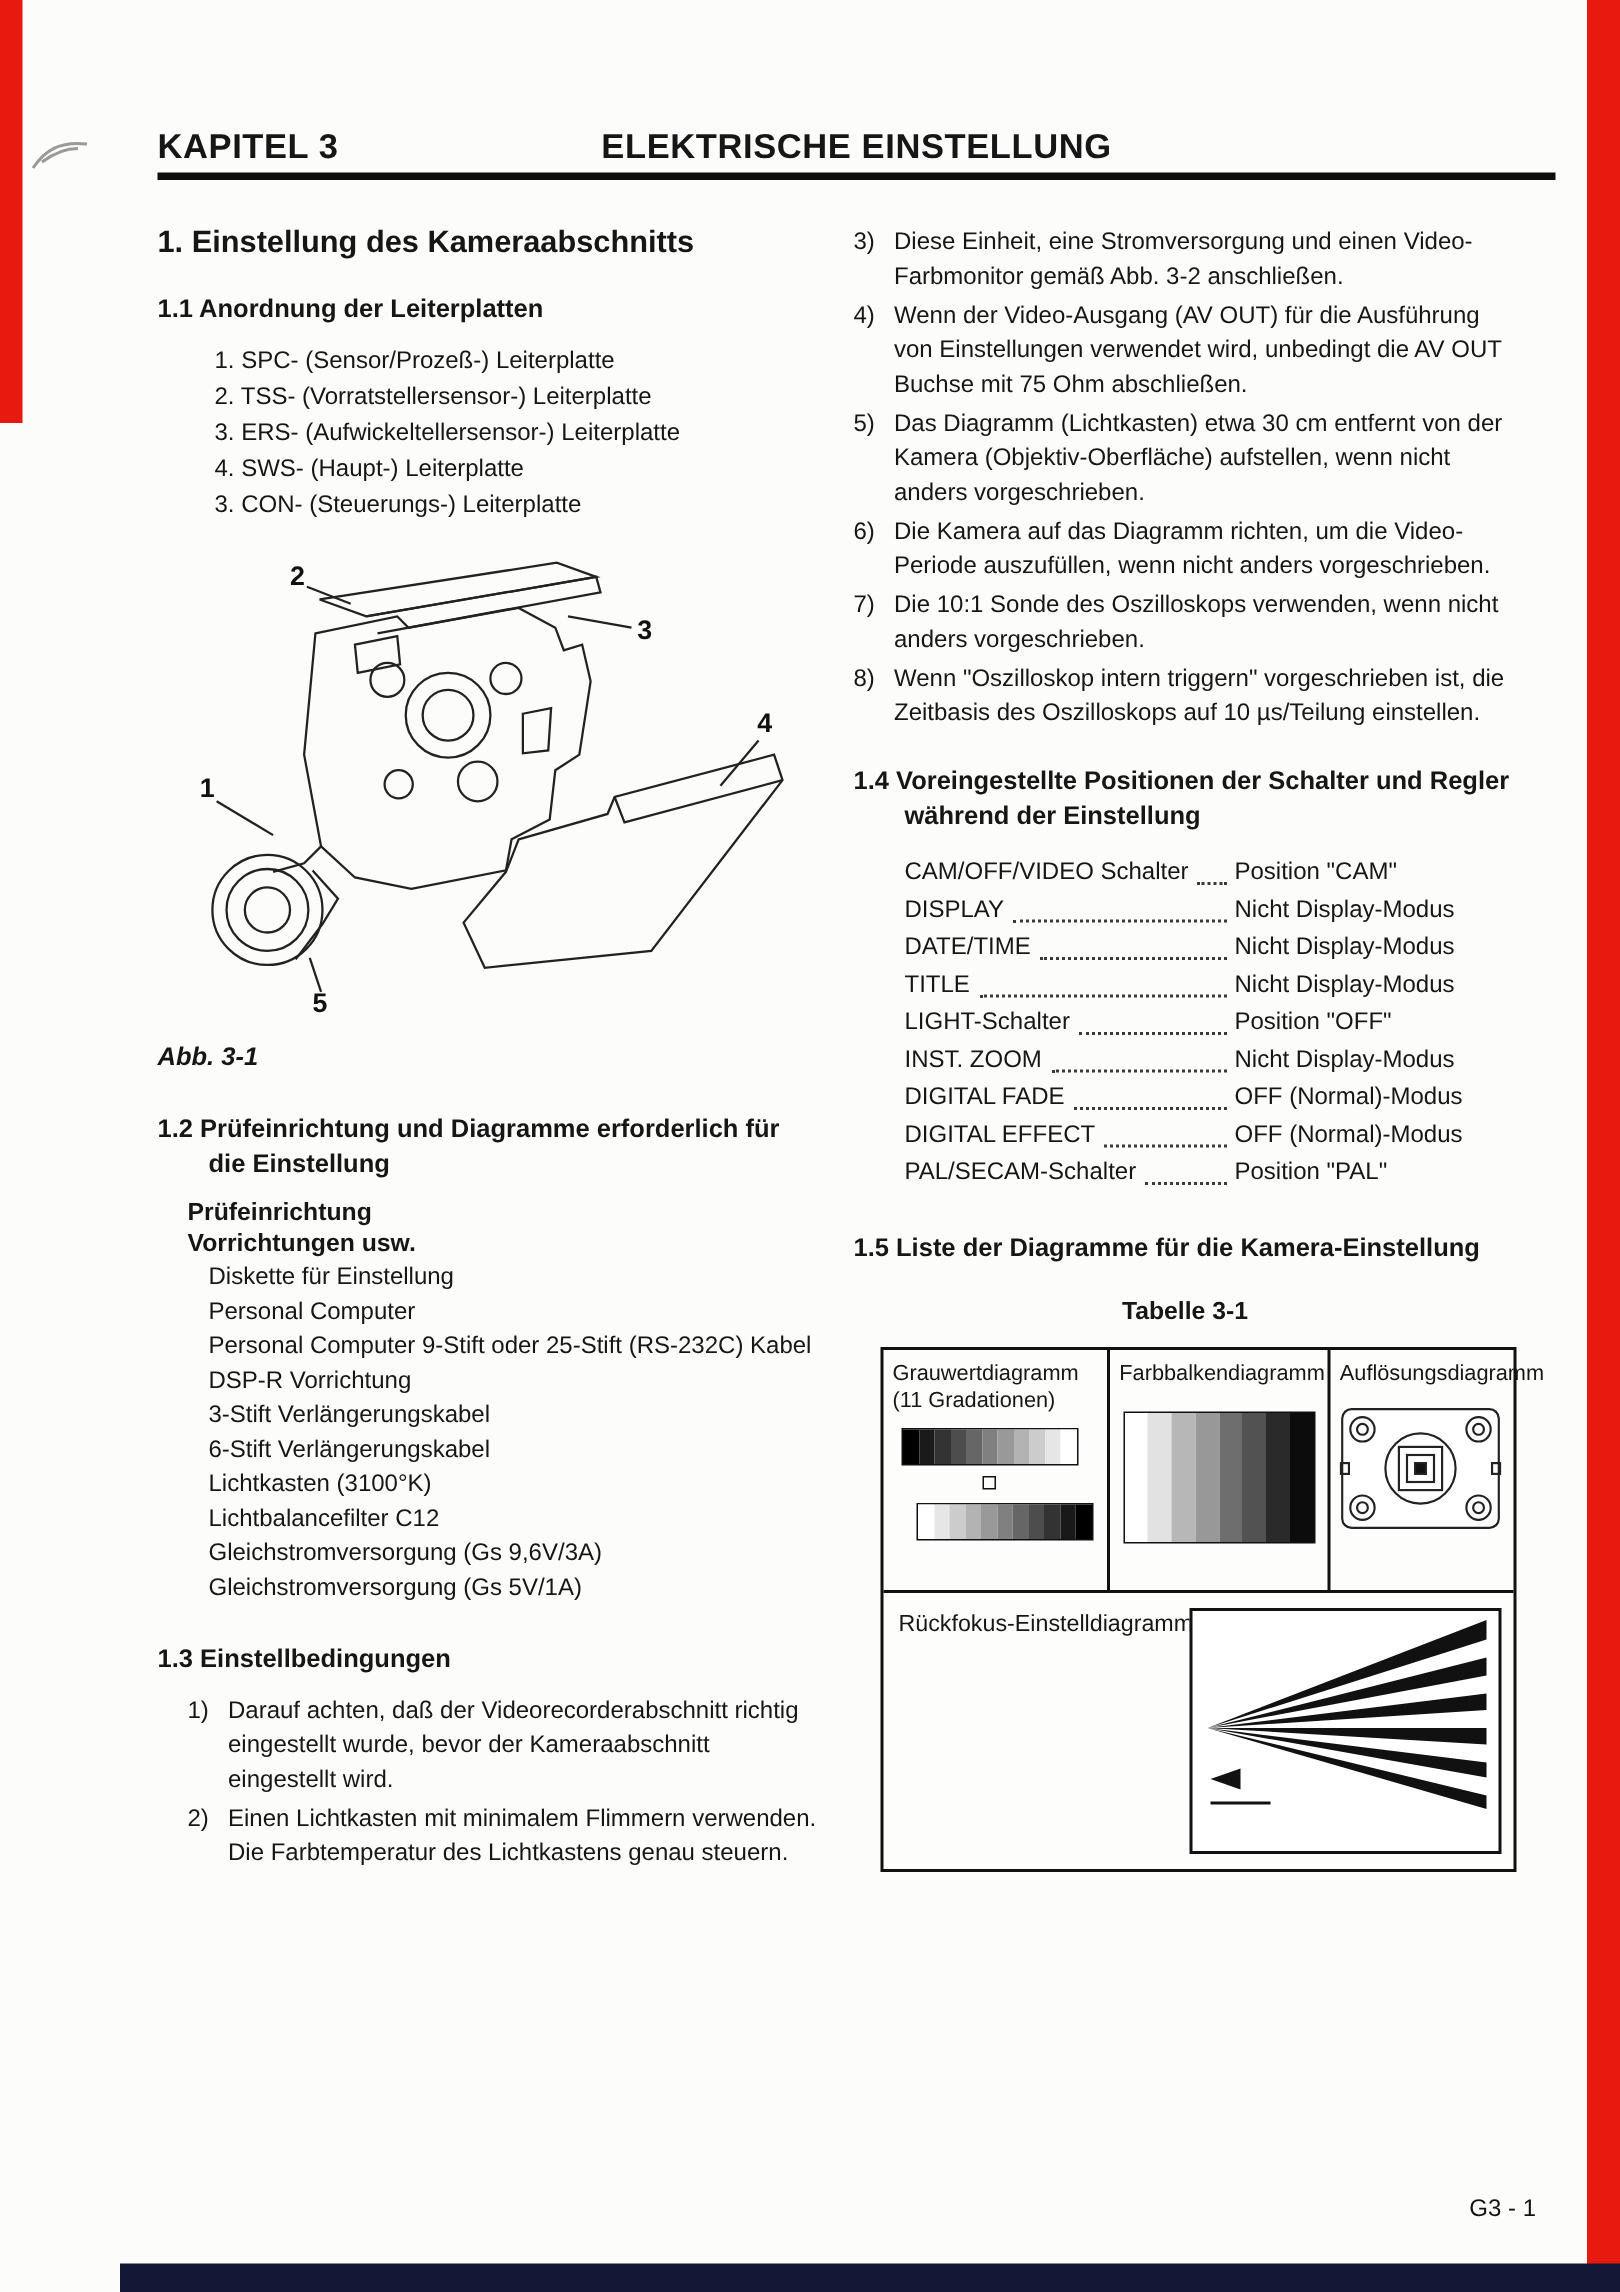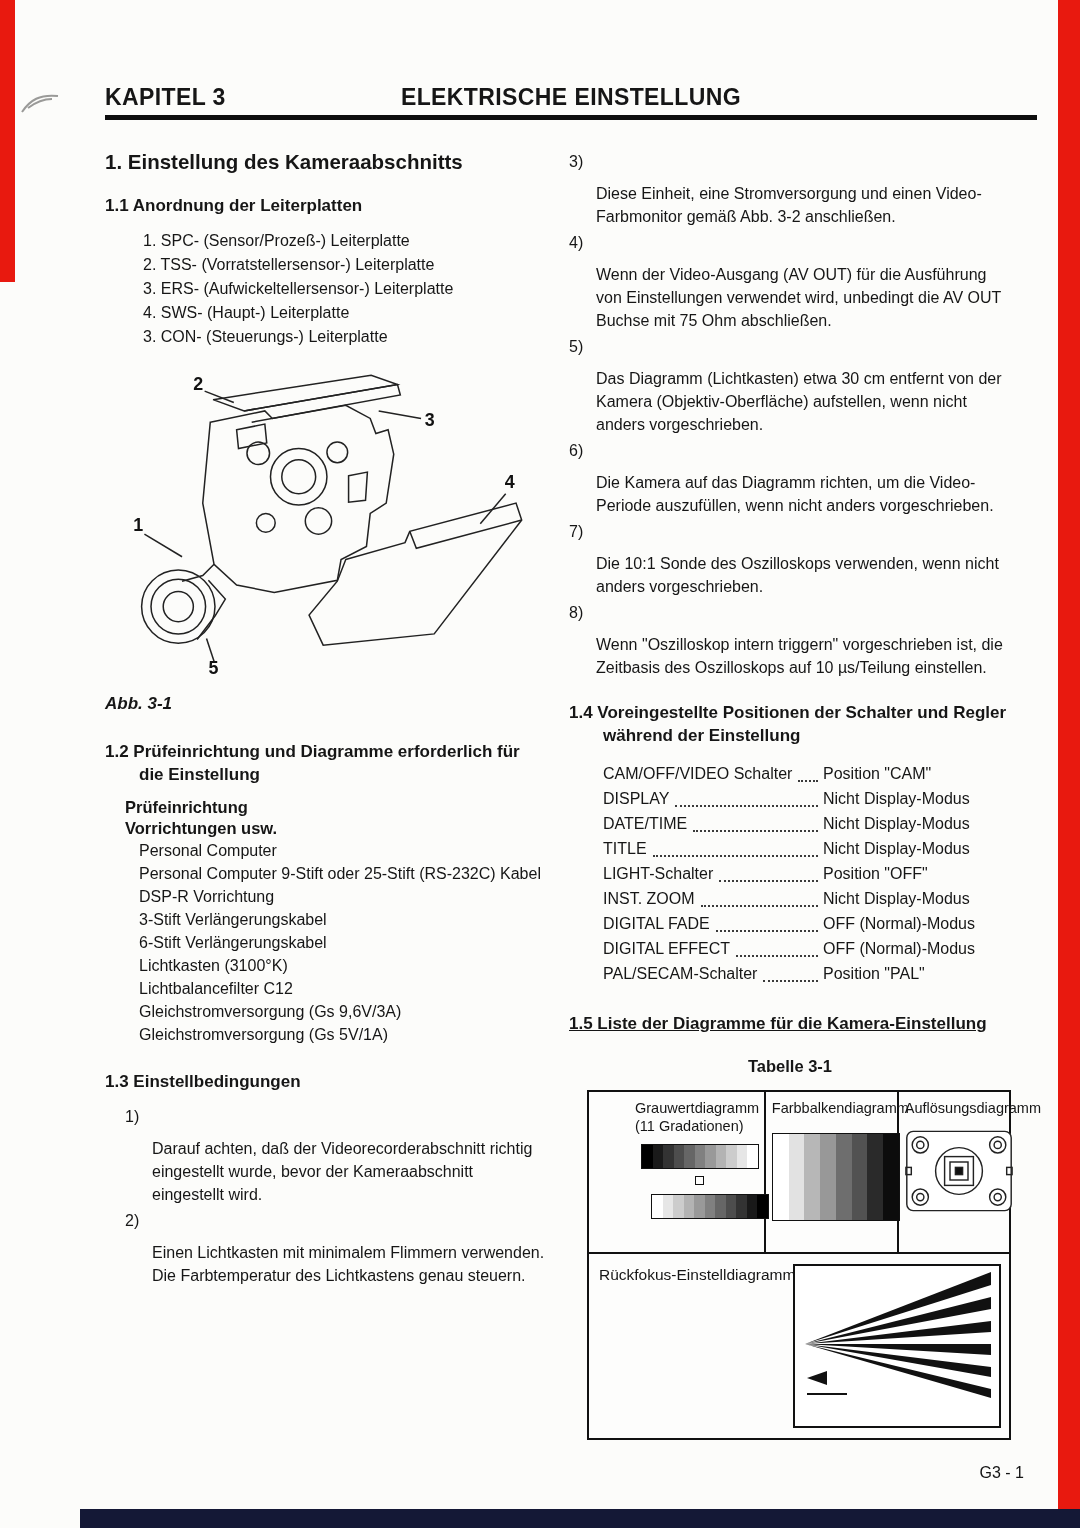--- a/index.html
+++ b/index.html
@@ -35,32 +35,32 @@
   .fig-wrap { margin:14px 0 6px 0; text-align:center; }
   .fig-caption { text-align:left; font-size:17px; font-weight:bold; margin:10px 0 26px 0;font-style:italic; }
   svg.linework { stroke:#222; fill:none; stroke-width:1.6; }
   svg.linework text { fill:#111; stroke:none; font-family:"Liberation Sans",sans-serif; font-size:19px; font-weight:bold; }
 
   .equip-head { font-size:16.5px; font-weight:bold; margin:2px 0 1px 20px; }
   .equip-list { margin-left:34px; }
 
   .num-item { display:flex; font-size:16px; line-height:23px; margin-bottom:3px; }
   .num-item .n { width:27px; flex:none; }
-  .num-item .t { flex:1;margin-top:32px; }
+  .num-item .t { flex:1; }
   .list13 { margin-left:20px; }
 
   .sw-list { margin:14px 0 0 34px; }
   .sw-row { display:flex; align-items:center; font-size:16px; line-height:25px; }
   .sw-label { white-space:nowrap; }
   .sw-leader { flex:1; min-width:14px; margin:0 5px 0 6px; border-bottom:2px dotted #3a3a3a; height:17px; }
   .sw-value { width:188px; flex:none; white-space:nowrap; }
 
   .tbl-caption { text-align:center; font-size:16.5px; font-weight:bold; margin:22px 0 14px 0; }
   .t31 { margin-left:18px; width:424px; border:2px solid #111; background:#fdfdfc; }
-  .t31-top { display:flex; height:160px;padding-left:40px; }
+  .t31-top { display:flex; height:160px; }
   .t31-cell { border-right:2px solid #111; padding:7px 6px; }
   .t31-cell:last-child { border-right:none; }
   .c1 { width:36%; } .c2 { width:35%; } .c3 { width:29%; }
   .t31-head { font-size:14.5px; line-height:18px; }
   .t31-bottom { border-top:2px solid #111; height:186px; position:relative; }
   .t31-bottom-label { position:absolute; left:10px; top:12px; font-size:15.5px; }
   .fan-box { position:absolute; right:8px; top:10px; width:208px; height:164px; border:2px solid #111; background:#fff; }
 
   .gray-art { margin-top:8px; }
   .gstrip { display:flex; height:25px; width:118px; border:1px solid #111; margin-top:9px; margin-left:6px; }
@@ -147,20 +147,21 @@
           </svg>
         </div>
         <div class="fig-caption">Abb. 3-1</div>
 
         <div class="h-sub">1.2 Prüfeinrichtung und Diagramme erforderlich für die Einstellung</div>
 
         <div class="equip-head">Prüfeinrichtung</div>
 
         <div class="equip-head">Vorrichtungen usw.</div>
         <div class="equip-list">
+          <div class="body-line">Diskette für Einstellung</div>
           <div class="body-line">Personal Computer</div>
           <div class="body-line">Personal Computer 9-Stift oder 25-Stift (RS-232C) Kabel</div>
           <div class="body-line">DSP-R Vorrichtung</div>
           <div class="body-line">3-Stift Verlängerungskabel</div>
           <div class="body-line">6-Stift Verlängerungskabel</div>
           <div class="body-line">Lichtkasten (3100°K)</div>
           <div class="body-line">Lichtbalancefilter C12</div>
           <div class="body-line">Gleichstromversorgung (Gs 9,6V/3A)</div>
           <div class="body-line">Gleichstromversorgung (Gs 5V/1A)</div>
         </div>
@@ -252,21 +253,21 @@
             <span class="sw-leader"></span>
             <span class="sw-value">OFF (Normal)-Modus</span>
           </div>
           <div class="sw-row">
             <span class="sw-label">PAL/SECAM-Schalter</span>
             <span class="sw-leader"></span>
             <span class="sw-value">Position "PAL"</span>
           </div>
         </div>
 
-        <div class="h-sub" style="margin-top:26px;padding-left:0;text-indent:0;text-decoration:underline;">1.5 Liste der Diagramme für die Kamera-Einstellung</div>
+        <div class="h-sub" style="margin-top:26px;padding-left:0;text-indent:0;">1.5 Liste der Diagramme für die Kamera-Einstellung</div>
 
         <div class="tbl-caption">Tabelle 3-1</div>
 
         <div class="t31">
           <div class="t31-top">
             <div class="t31-cell c1">
               <div class="t31-head">Grauwertdiagramm</div>
               <div class="t31-head">(11 Gradationen)</div>
               <div class="gray-art">
                 <div class="gstrip">

